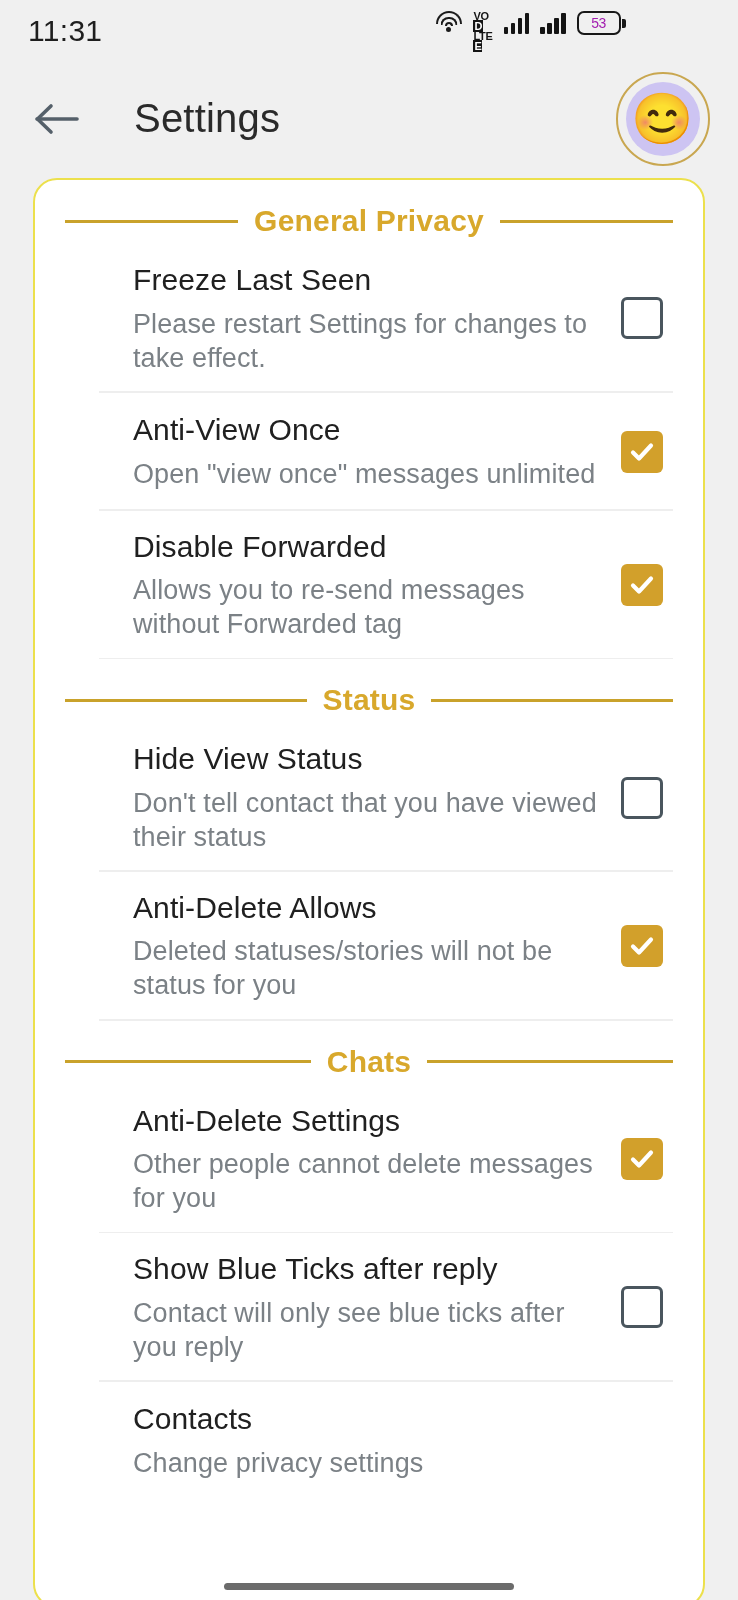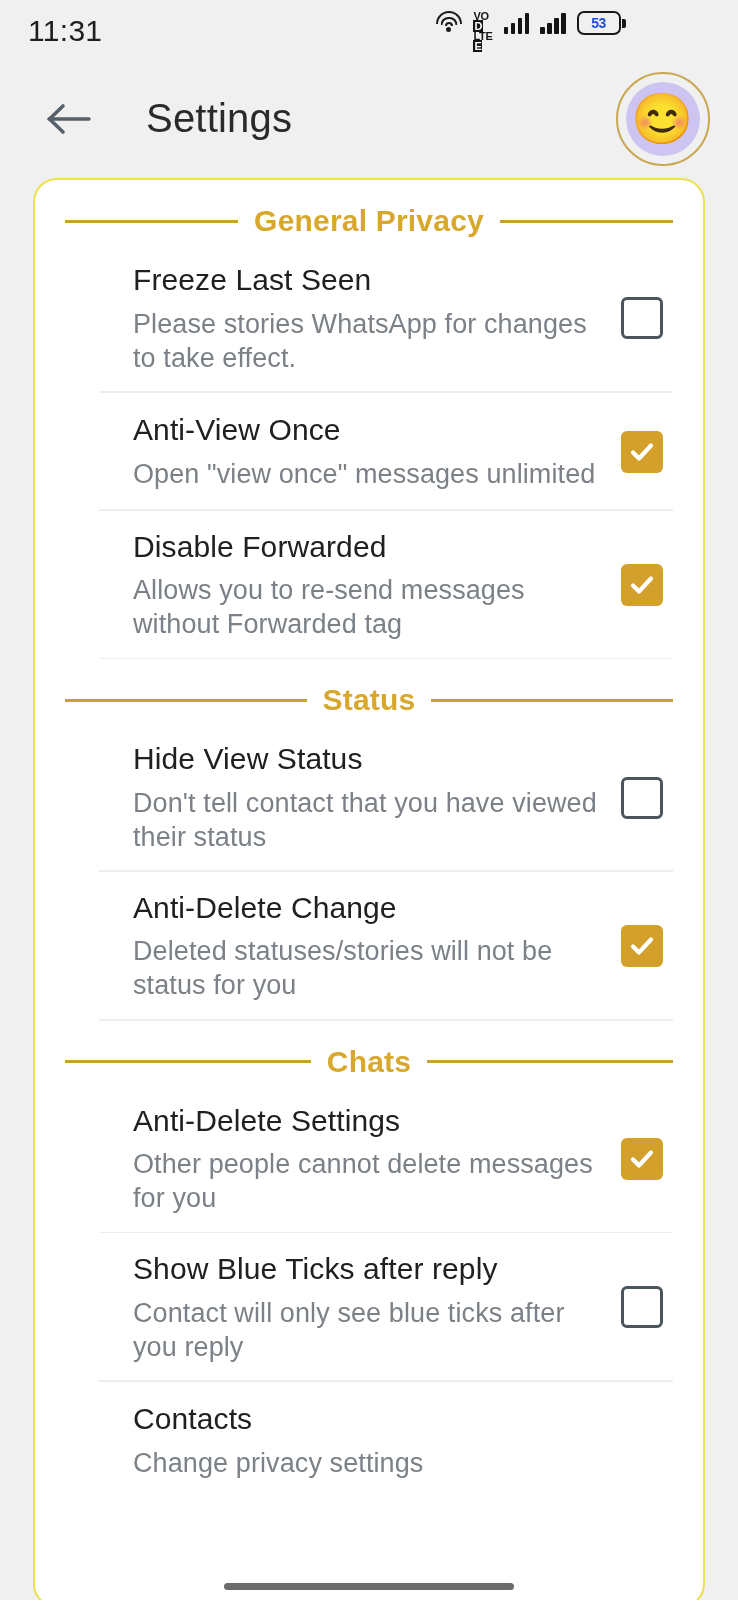--- a/index.html
+++ b/index.html
@@ -42,27 +42,27 @@
   .bars u:nth-child(1){ height:7px; }
   .bars u:nth-child(2){ height:11px; }
   .bars u:nth-child(3){ height:16px; }
   .bars u:nth-child(4){ height:21px; }
 
   .battery { position:relative; display:flex; align-items:center; }
   .battery .shell {
     width:44px; height:24px; border:2.4px solid #181818; border-radius:7px;
     display:flex; align-items:center; justify-content:center;
   }
-  .battery .lvl { font-size:14px; color:#1d4ed8; font-weight:700; letter-spacing:-0.5px; }
+  .battery .lvl { font-size:14px; color:#a21caf; font-weight:400; letter-spacing:-0.5px; }
   .battery .tip { width:4px; height:9px; background:#181818; border-radius:0 2px 2px 0; margin-left:1.5px; }
 
   
   .appbar {
     position:absolute; top:62px; left:0; width:738px; height:113px;
-    display:flex; align-items:center; padding:0 42px;
+    display:flex; align-items:center; padding:0 30px;
   }
   .backbtn { width:54px; height:54px; display:flex; align-items:center; justify-content:center; }
   .backbtn svg { display:block; }
   .screen-title {
     font-size:40px; color:#2a2a2a; margin-left:50px; letter-spacing:0.2px;
   }
   .avatar-wrap {
     position:absolute; right:28px; top:50%; transform:translateY(-50%);
     width:94px; height:94px; border-radius:50%;
     border:2.5px solid #c9a750; display:flex; align-items:center; justify-content:center;
@@ -189,21 +189,21 @@
 
   <div class="card" id="card">
       <div class="section-head">
         <span class="rule left"></span>
         <span class="label">General Privacy</span>
         <span class="rule right"></span>
       </div>
       <div class="row">
         <div class="texts">
           <div class="ttl">Freeze Last Seen</div>
-          <div class="sub">Please stories WhatsApp for changes to take effect.</div>
+          <div class="sub">Please restart Settings for changes to take effect.</div>
         </div>
         <span class="cb off"></span>
         <span class="divider"></span>
       </div>
       <div class="row">
         <div class="texts">
           <div class="ttl">Anti-View Once</div>
           <div class="sub">Open "view once" messages unlimited</div>
         </div>
         <span class="cb on">
@@ -233,21 +233,21 @@
       <div class="row">
         <div class="texts">
           <div class="ttl">Hide View Status</div>
           <div class="sub">Don't tell contact that you have viewed their status</div>
         </div>
         <span class="cb off"></span>
         <span class="divider"></span>
       </div>
       <div class="row">
         <div class="texts">
-          <div class="ttl">Anti-Delete Change</div>
+          <div class="ttl">Anti-Delete Allows</div>
           <div class="sub">Deleted statuses/stories will not be status for you</div>
         </div>
         <span class="cb on">
           <svg width="30" height="30" viewBox="0 0 30 30">
             <path d="M6 15.5 L12 21.5 L24 8.5" stroke="#ffffff" stroke-width="4.2" stroke-linecap="round" stroke-linejoin="round" fill="none"></path>
           </svg>
         </span>
         <span class="divider"></span>
       </div>
       <div class="section-head">

